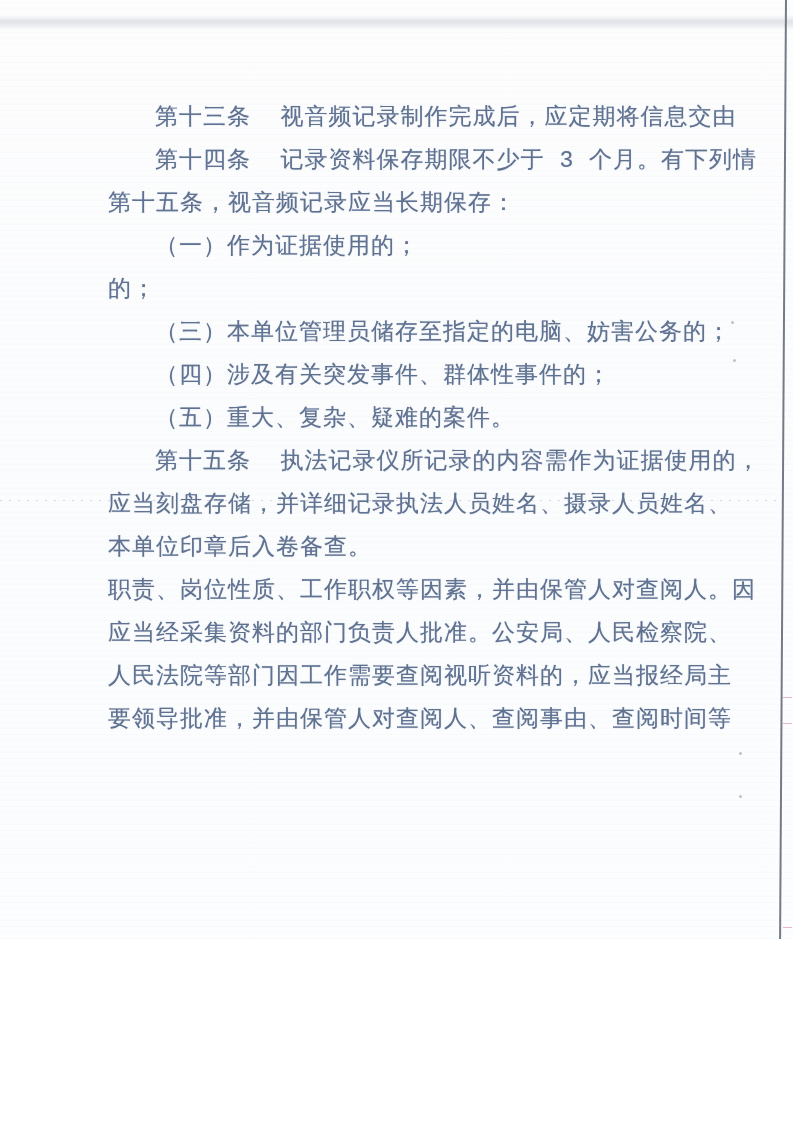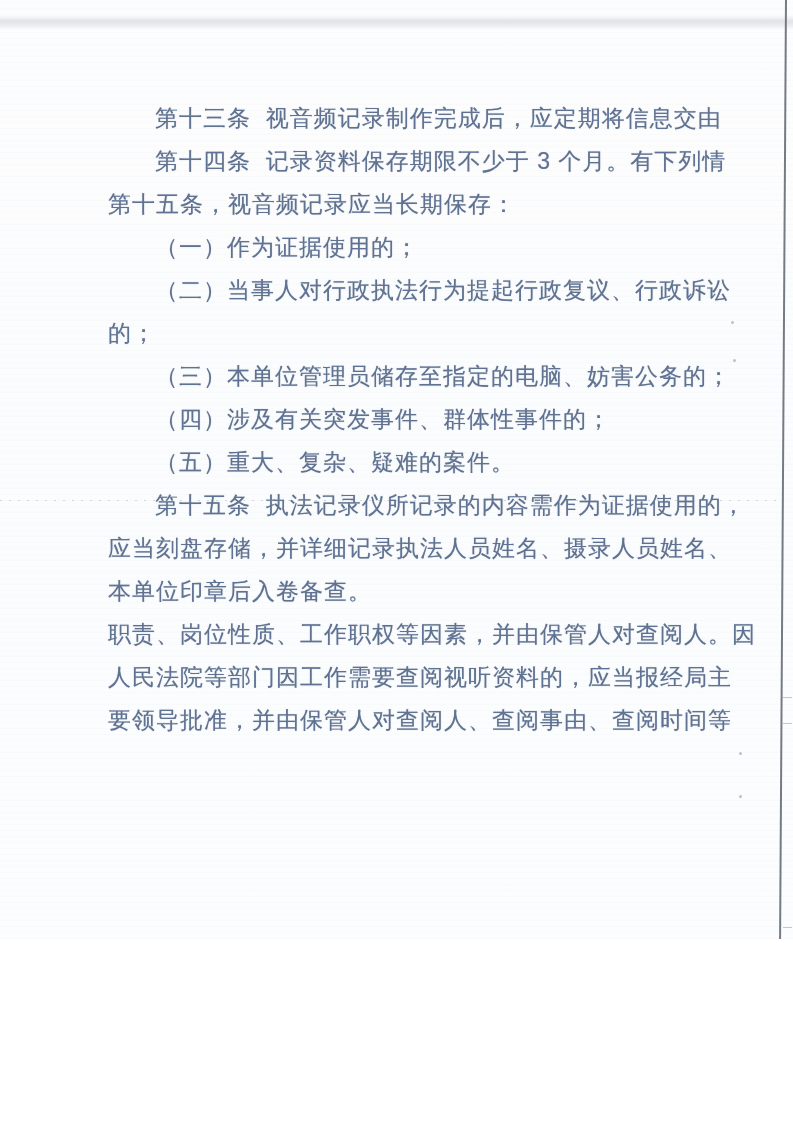--- a/index.html
+++ b/index.html
@@ -3,21 +3,21 @@
 <meta charset="utf-8">
 <style>
   html,body{margin:0;padding:0;background:#ffffff;}
   .page{
     position:relative;
     width:793px;height:939px;
     overflow:hidden;
     background:
       repeating-linear-gradient(0deg, rgba(196,204,214,0.06) 0 1px, rgba(255,255,255,0) 1px 6px),
       linear-gradient(180deg,#fdfdfe 0%,#fbfcfd 50%,#fcfdfe 100%);
-    font-family:Liberation Sans, sans-serif;
+    font-family:Liberation Mono, monospace;
   }
   
   .text-col{
     position:absolute;left:108px;top:97px;width:600px;
     color:#5f7292;
     font-size:23px;
     letter-spacing:1px;
     text-shadow:0 0 1px rgba(95,114,146,0.5);
   }
   .line{height:43px;line-height:43px;white-space:pre;}
@@ -61,29 +61,29 @@
 
 <div class="page">
 
   <div class="top-band"></div>
 
   <div class="text-col">
     <div class="line ind">第十三条  视音频记录制作完成后，应定期将信息交由</div>
     <div class="line ind">第十四条  记录资料保存期限不少于 3 个月。有下列情</div>
     <div class="line">第十五条，视音频记录应当长期保存：</div>
     <div class="line ind">（一）作为证据使用的；</div>
-    <div class="line ind">（二）当事人对行政执法行为提起行政复议、行政诉讼</div>
     <div class="line">的；</div>
     <div class="line ind">（三）本单位管理员储存至指定的电脑、妨害公务的；</div>
     <div class="line ind">（四）涉及有关突发事件、群体性事件的；</div>
     <div class="line ind">（五）重大、复杂、疑难的案件。</div>
     <div class="line ind">第十五条  执法记录仪所记录的内容需作为证据使用的，</div>
     <div class="line">应当刻盘存储，并详细记录执法人员姓名、摄录人员姓名、</div>
     <div class="line">本单位印章后入卷备查。</div>
     <div class="line">职责、岗位性质、工作职权等因素，并由保管人对查阅人。因</div>
+    <div class="line">应当经采集资料的部门负责人批准。公安局、人民检察院、</div>
     <div class="line">人民法院等部门因工作需要查阅视听资料的，应当报经局主</div>
     <div class="line">要领导批准，并由保管人对查阅人、查阅事由、查阅时间等</div>
   </div>
 
   <div class="dotted-line"></div>
 
   <div class="right-line"></div>
 
   <div class="streak-base"></div>
   <div class="streak-dark-left"></div>

